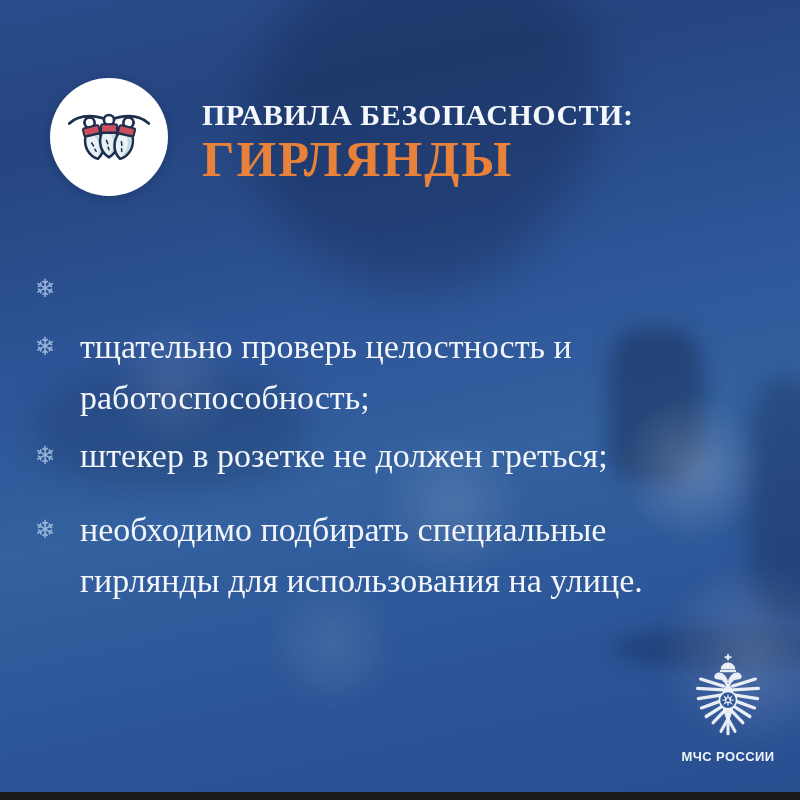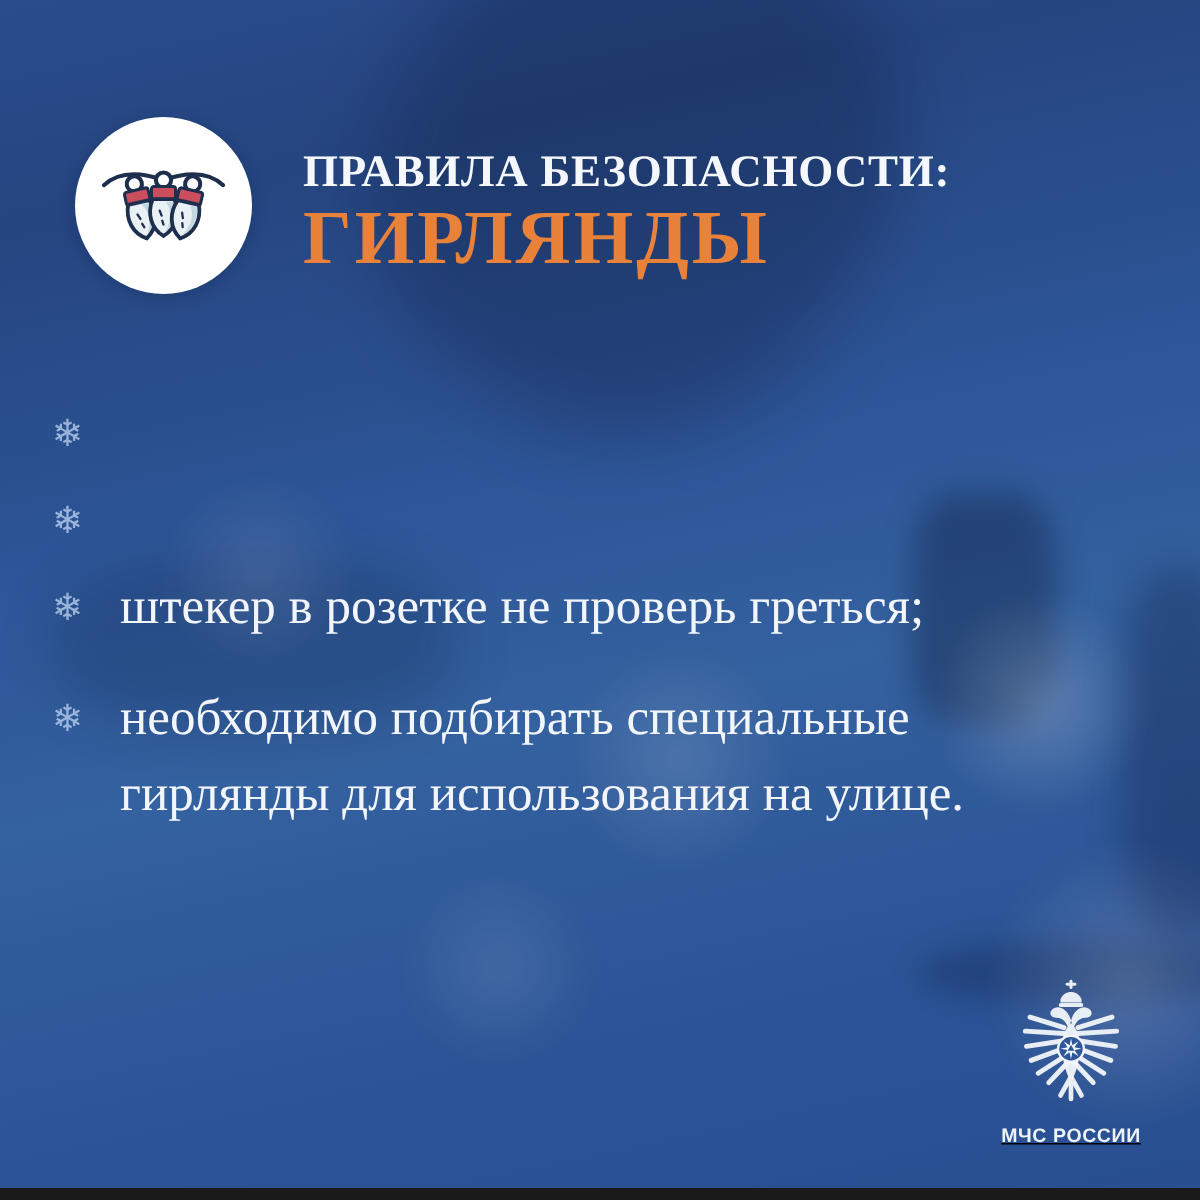--- a/index.html
+++ b/index.html
@@ -63,21 +63,21 @@
     font-family: "DejaVu Sans", sans-serif;
     font-size: 25px; line-height: 51px; color: #a6c0e2; opacity: 0.9;
   }
   .rule-text {
     margin-left: 18px;
     font-size: 34px; line-height: 51px; color: #f2f5f9;
     white-space: pre-line;
   }
 
   
-  .emblem { position: absolute; right: 34px; bottom: 28px; width: 104px; text-align: center; text-decoration: underline; }
+  .emblem { position: absolute; right: 20px; bottom: 28px; width: 104px; text-align: center; }
   .emblem-label {
     margin-top: 4px;
     font-family: "Liberation Sans", sans-serif;
     font-size: 13px; font-weight: bold; letter-spacing: 0.4px;
     color: #eef3f9;
   }
 </style>
 </head>
 <body>
 
@@ -129,24 +129,26 @@
       <div class="title-main">ГИРЛЯНДЫ</div>
     </div>
   </div>
 
   <div class="rules">
     <div class="rule">
       <span class="bullet">❄</span>
     </div>
     <div class="rule">
       <span class="bullet">❄</span>
+      <span class="rule-text">тщательно проверь целостность и
+работоспособность;</span>
     </div>
     <div class="rule">
       <span class="bullet">❄</span>
-      <span class="rule-text">штекер в розетке не проверь греться;</span>
+      <span class="rule-text">штекер в розетке не должен греться;</span>
     </div>
     <div class="rule last">
       <span class="bullet">❄</span>
       <span class="rule-text">необходимо подбирать специальные
 гирлянды для использования на улице.</span>
     </div>
   </div>
 
   <div class="emblem">
     <svg viewBox="0 0 100 112" width="78" height="88" aria-hidden="true">

